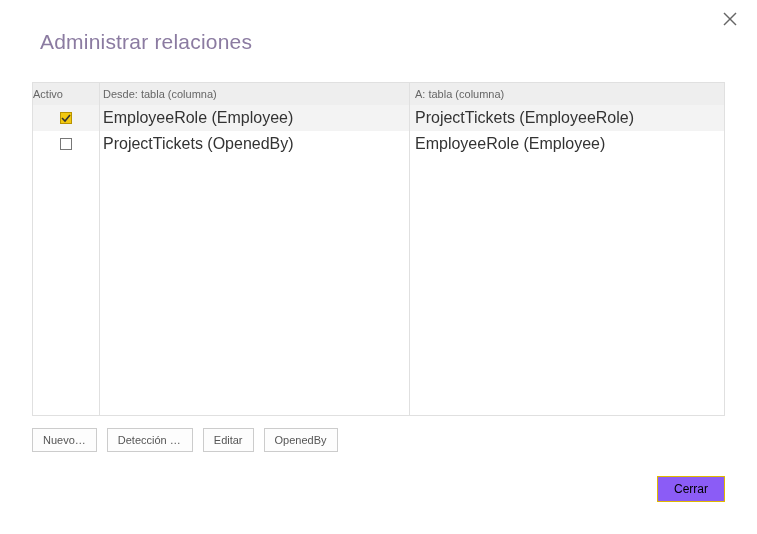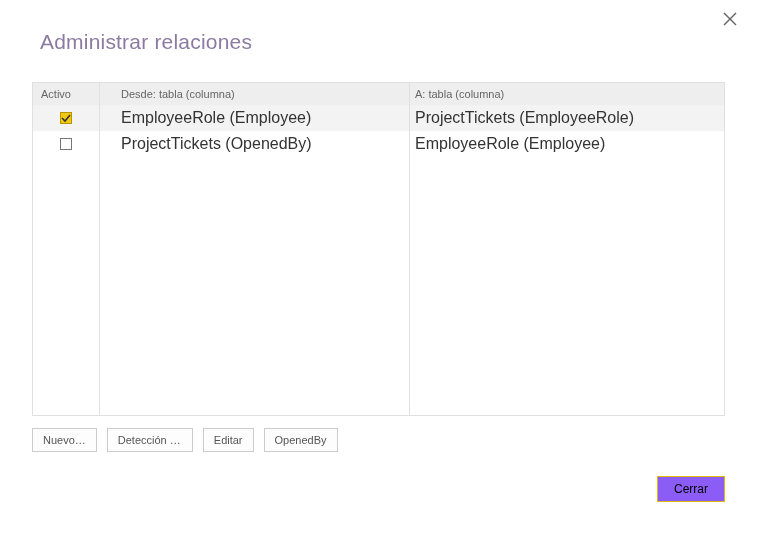--- a/index.html
+++ b/index.html
@@ -45,22 +45,22 @@
     border: 1px solid #e0e0e0;
   }
   .thead {
     display: flex;
     height: 22px;
     background: #eeeeee;
     font-size: 11px;
     color: #666;
     align-items: center;
   }
-  .col-active { width: 66px; padding-left: 8px; }
-  .col-from { width: 310px; padding-left: 22px; }
+  .col-active { width: 66px; padding-left: 0; }
+  .col-from { width: 310px; padding-left: 4px; }
   .col-to { flex: 1; padding-left: 6px; }
   .rows { }
   .row {
     display: flex;
     height: 26px;
     font-size: 16px;
     color: #333;
     align-items: center;
   }
   .row.selected { background: #f3f3f3; }

